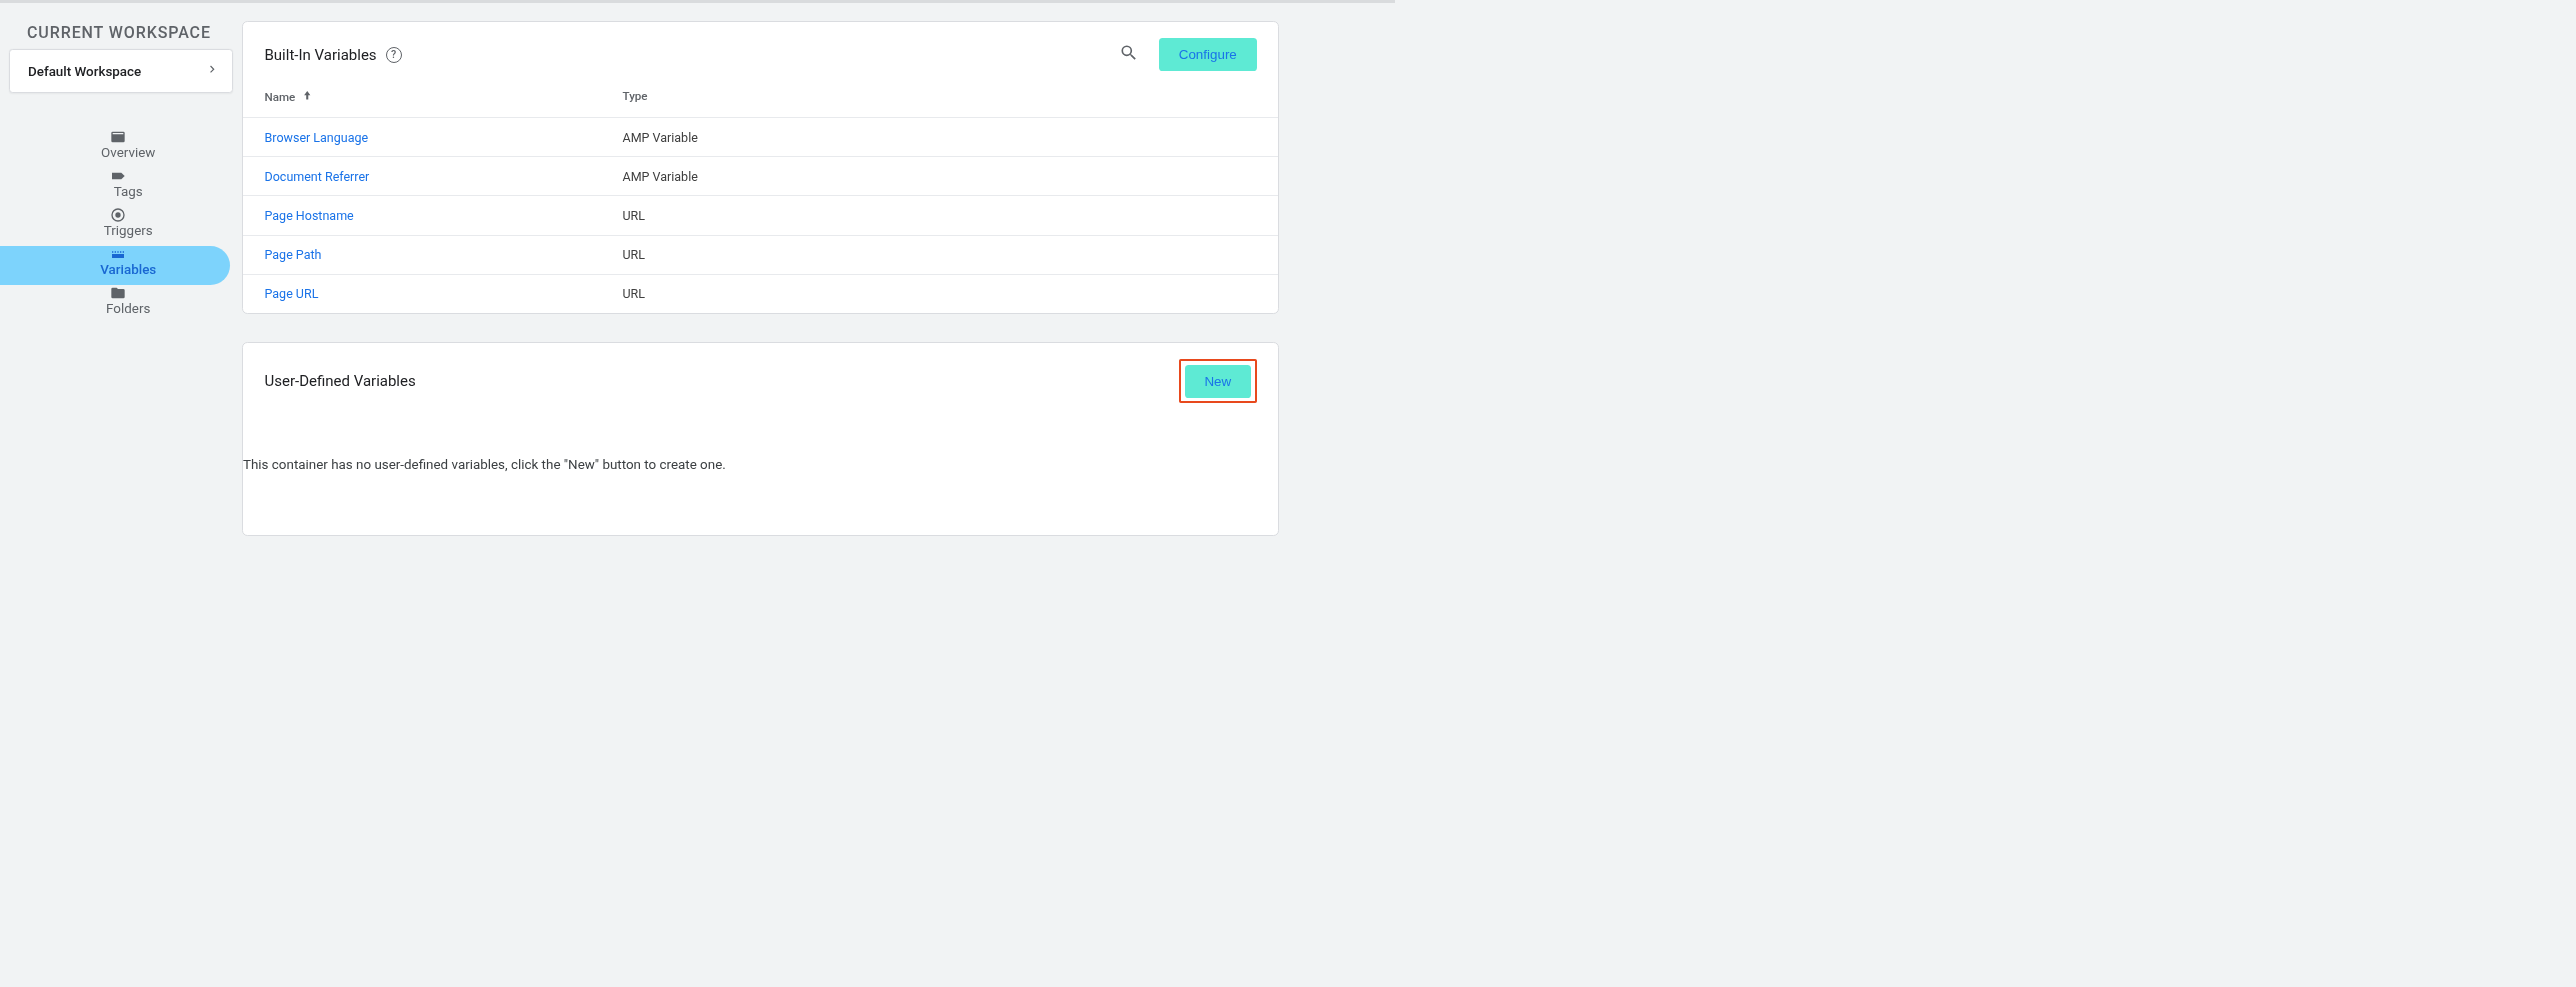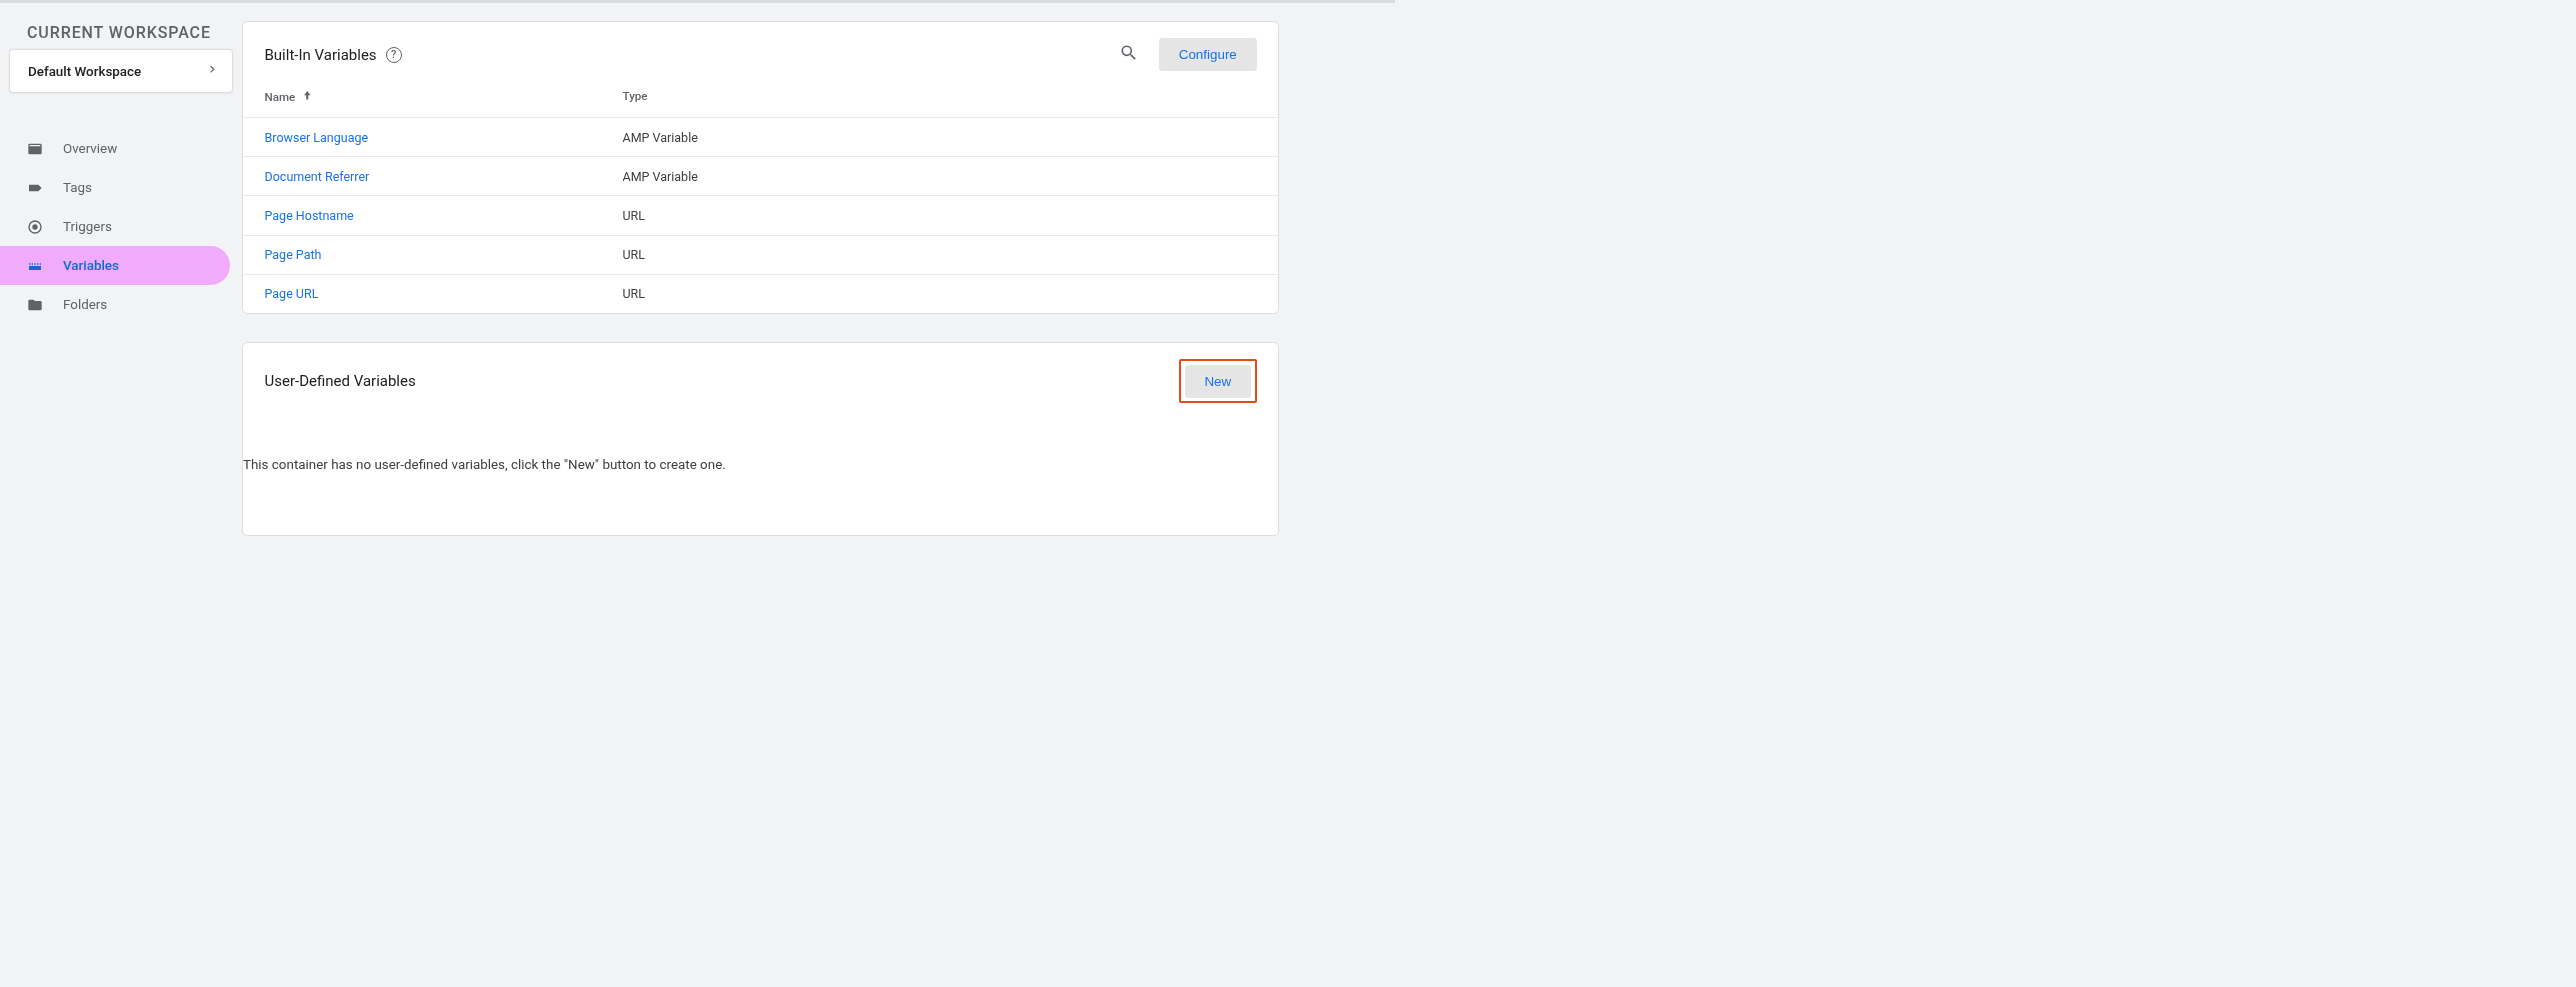--- a/index.html
+++ b/index.html
@@ -51,28 +51,29 @@
     display: flex;
     align-items: center;
     height: 39px;
     padding-left: 27px;
     cursor: pointer;
     color: #5f6368;
     font-size: 13.4px;
     border-top-right-radius: 19.7px;
     border-bottom-right-radius: 19.7px;
     margin-right: 12.5px;
+    flex-direction: column;
   }
   .nav-item .icon-slot {
     width: 36px;
     display: flex;
     align-items: center;
   }
   .nav-item.active {
-    background: #f0abfc;
+    background: #7dd3fc;
     color: #1967d2;
     font-weight: 500;
   }
   .nav-item.active svg { fill: #1967d2; }
   .nav-item svg { fill: #5f6368; }
   .main {
     flex: 1;
     padding: 18px 18px 18px 0;
     display: flex;
     flex-direction: column;
@@ -109,21 +110,21 @@
     cursor: pointer;
     display: flex;
     align-items: center;
     justify-content: center;
     width: 32px;
     height: 32px;
     border-radius: 50%;
   }
   .icon-btn svg { fill: #5f6368; }
   .pill-btn {
-    background: #e5e5e5;
+    background: #5eead4;
     color: #1a73e8;
     border: none;
     border-radius: 3.6px;
     padding: 9px 19.7px;
     font-size: 13.4px;
     font-weight: 500;
     cursor: pointer;
   }
   .table-header {
     display: flex;

